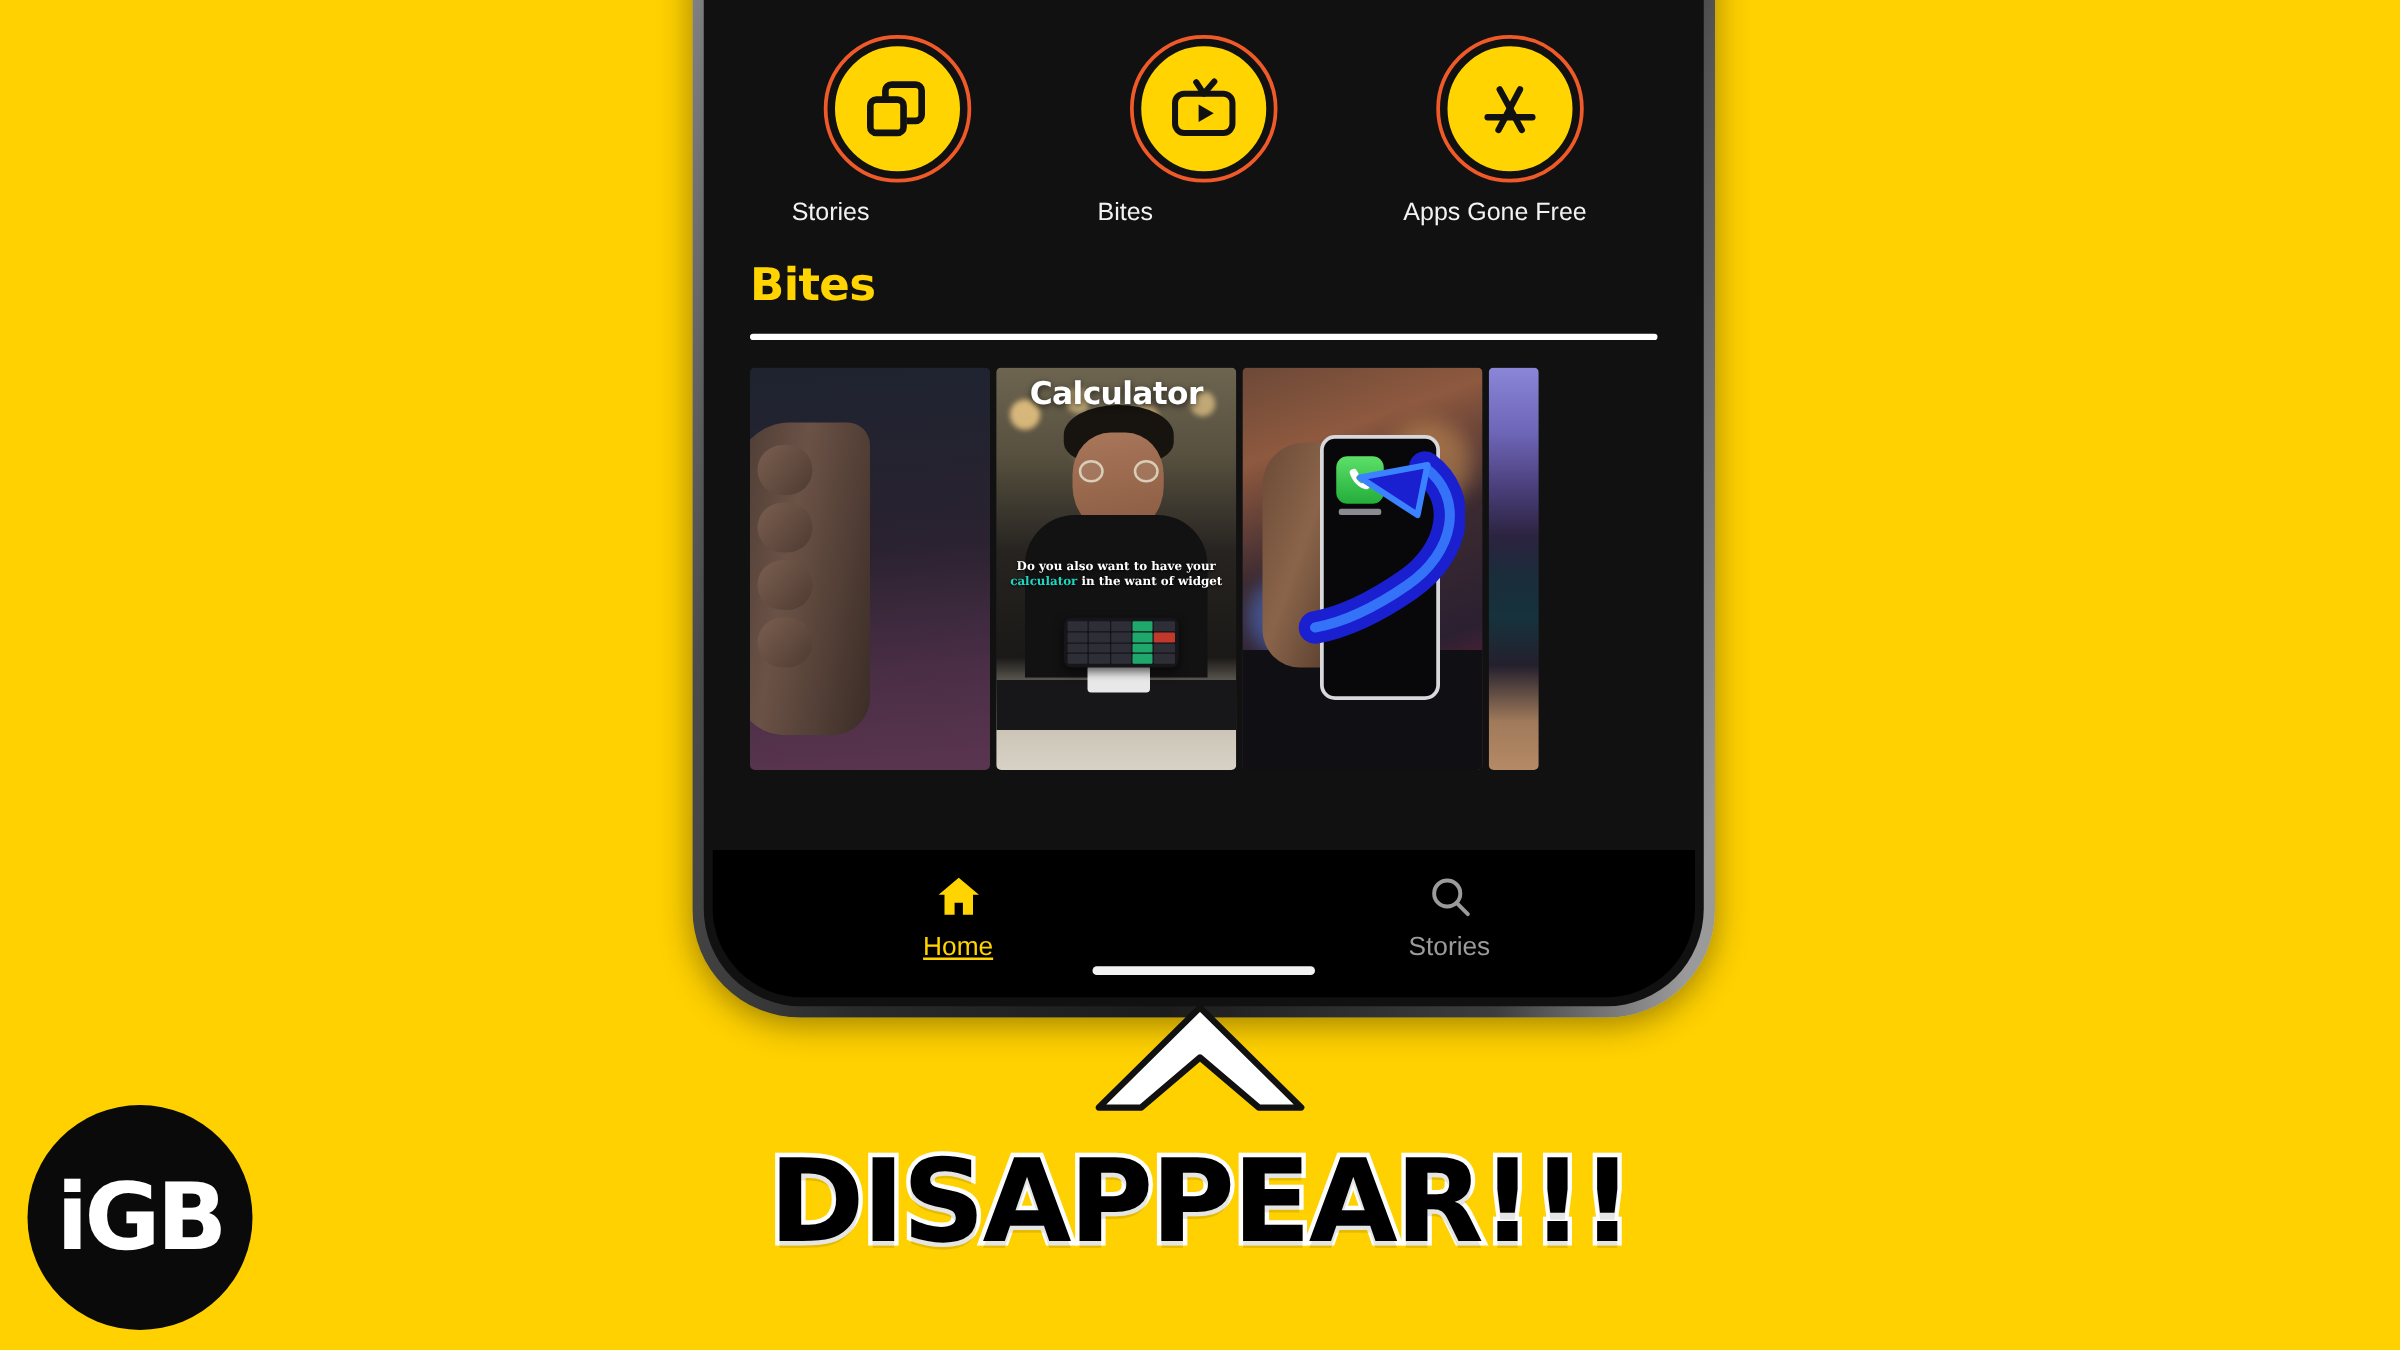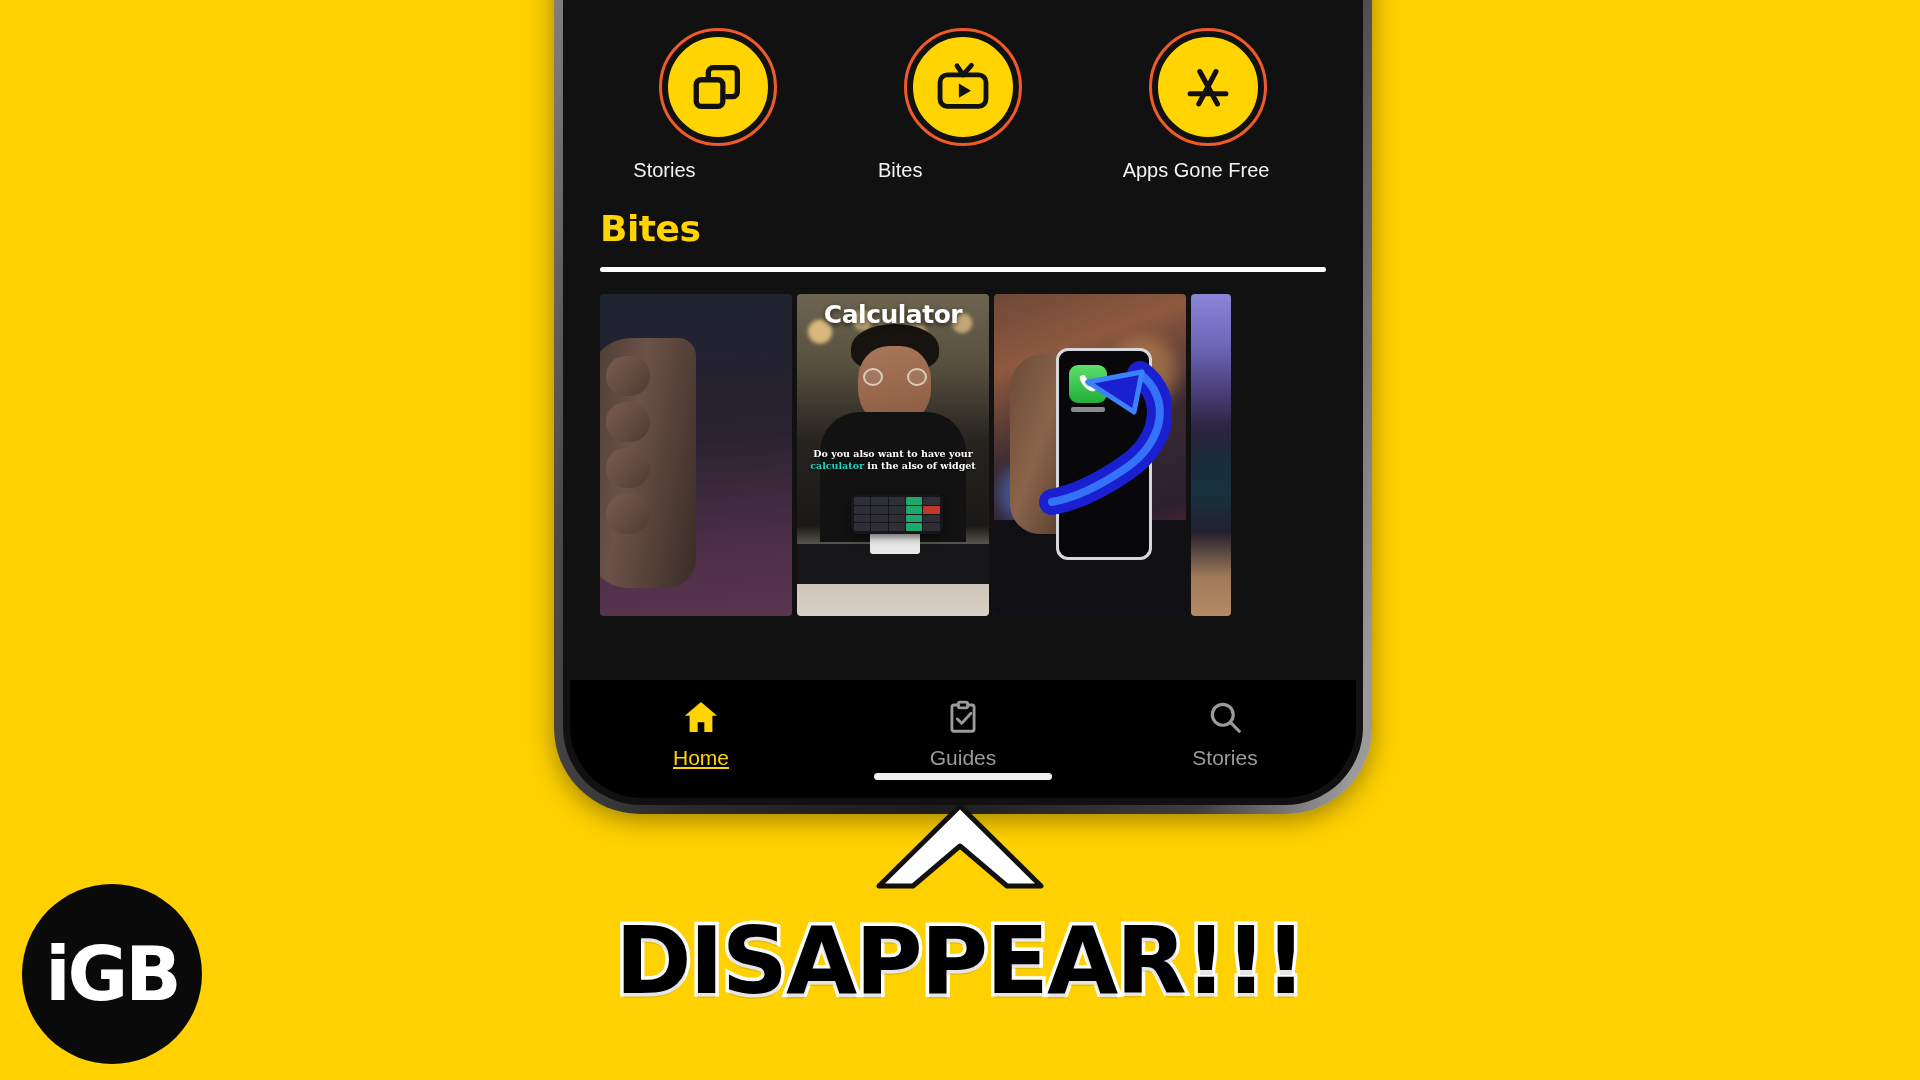--- a/index.html
+++ b/index.html
@@ -329,21 +329,21 @@
               <i></i>
                   <i></i>
                   <i></i>
                   <i class="g"></i>
                   <i></i>
             </div>
           </div>
           <div class="c2-title">Calculator</div>
           <div class="c2-caption">
             <span>Do you also want to have your</span><br>
-            <span class="c2-hl">calculator</span><span> in the also of widget</span>
+            <span class="c2-hl">calculator</span><span> in the want of widget</span>
           </div>
         </div>
 
         <div class="bite-card">
           <div class="c3-bg"></div>
           <div class="c3-blur"></div>
           <div class="c3-shirt"></div>
           <div class="c3-hand"></div>
           <div class="c3-phone">
             <div class="c3-appicon">
@@ -373,30 +373,20 @@
         <div class="tab-icon">
           <svg viewBox="0 0 24 24" fill="#FFD400">
             <path d="M12 2.6 1.8 11.2h3v10.2h5.1v-6.1h4.2v6.1h5.1V11.2h3z"></path>
           </svg>
         </div>
         <div class="tab-label">Home</div>
       </div>
 
 
 
-      <div class="tab-item">
-        <div class="tab-icon">
-          <svg viewBox="0 0 24 24" fill="none" stroke="#9b9b9b" stroke-width="1.8" stroke-linecap="round" stroke-linejoin="round">
-            <path d="M9 4.4H6.4A1.4 1.4 0 0 0 5 5.8v13.8a1.4 1.4 0 0 0 1.4 1.4h11.2a1.4 1.4 0 0 0 1.4-1.4V5.8a1.4 1.4 0 0 0-1.4-1.4H15"></path>
-            <rect x="9" y="2.6" width="6" height="3.6" rx="1.2"></rect>
-            <path d="M8.4 13.2 11.2 16 17 9.6"></path>
-          </svg>
-        </div>
-        <div class="tab-label">Guides</div>
-      </div>
 
       <div class="tab-item">
         <div class="tab-icon">
           <svg viewBox="0 0 24 24" fill="none" stroke="#9b9b9b" stroke-width="2" stroke-linecap="round">
             <circle cx="10.6" cy="10.6" r="6.6"></circle>
             <path d="M15.6 15.6 21 21"></path>
           </svg>
         </div>
         <div class="tab-label">Stories</div>
       </div>

